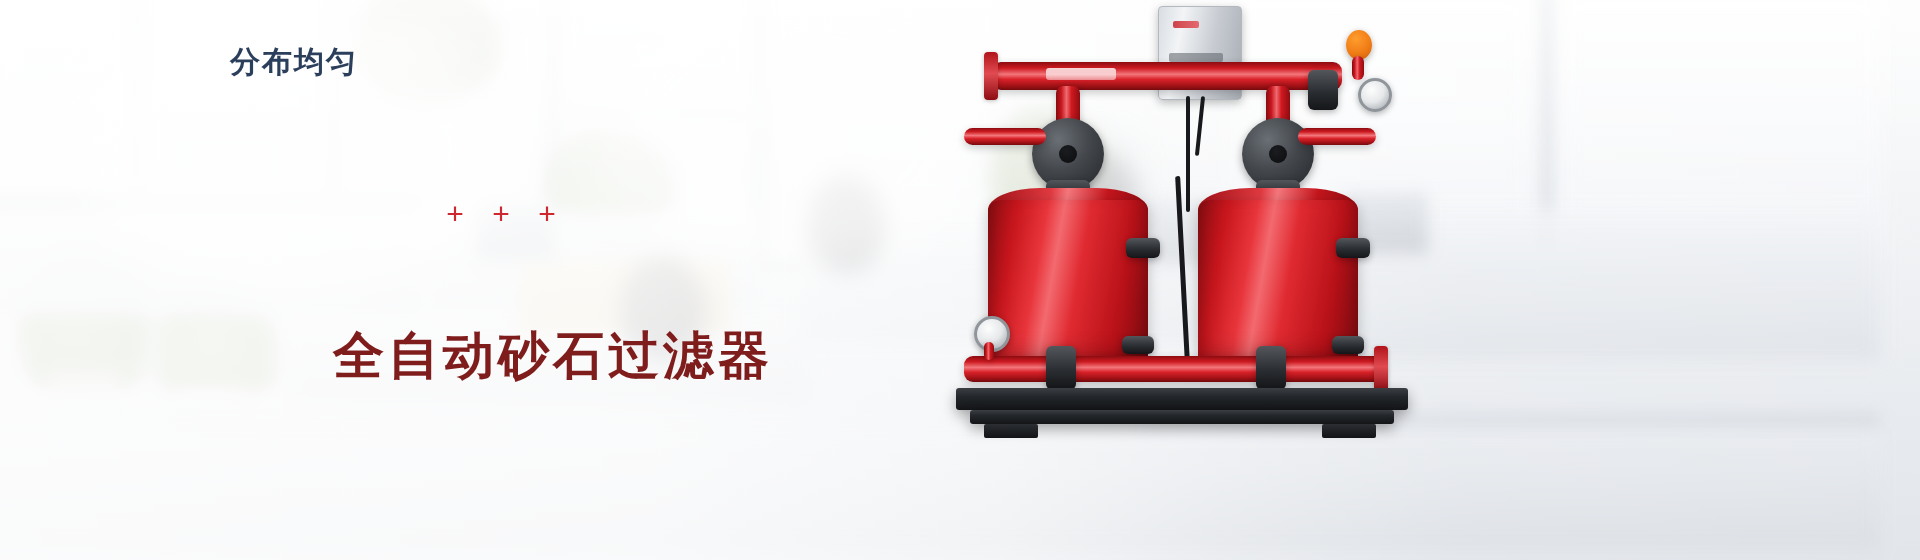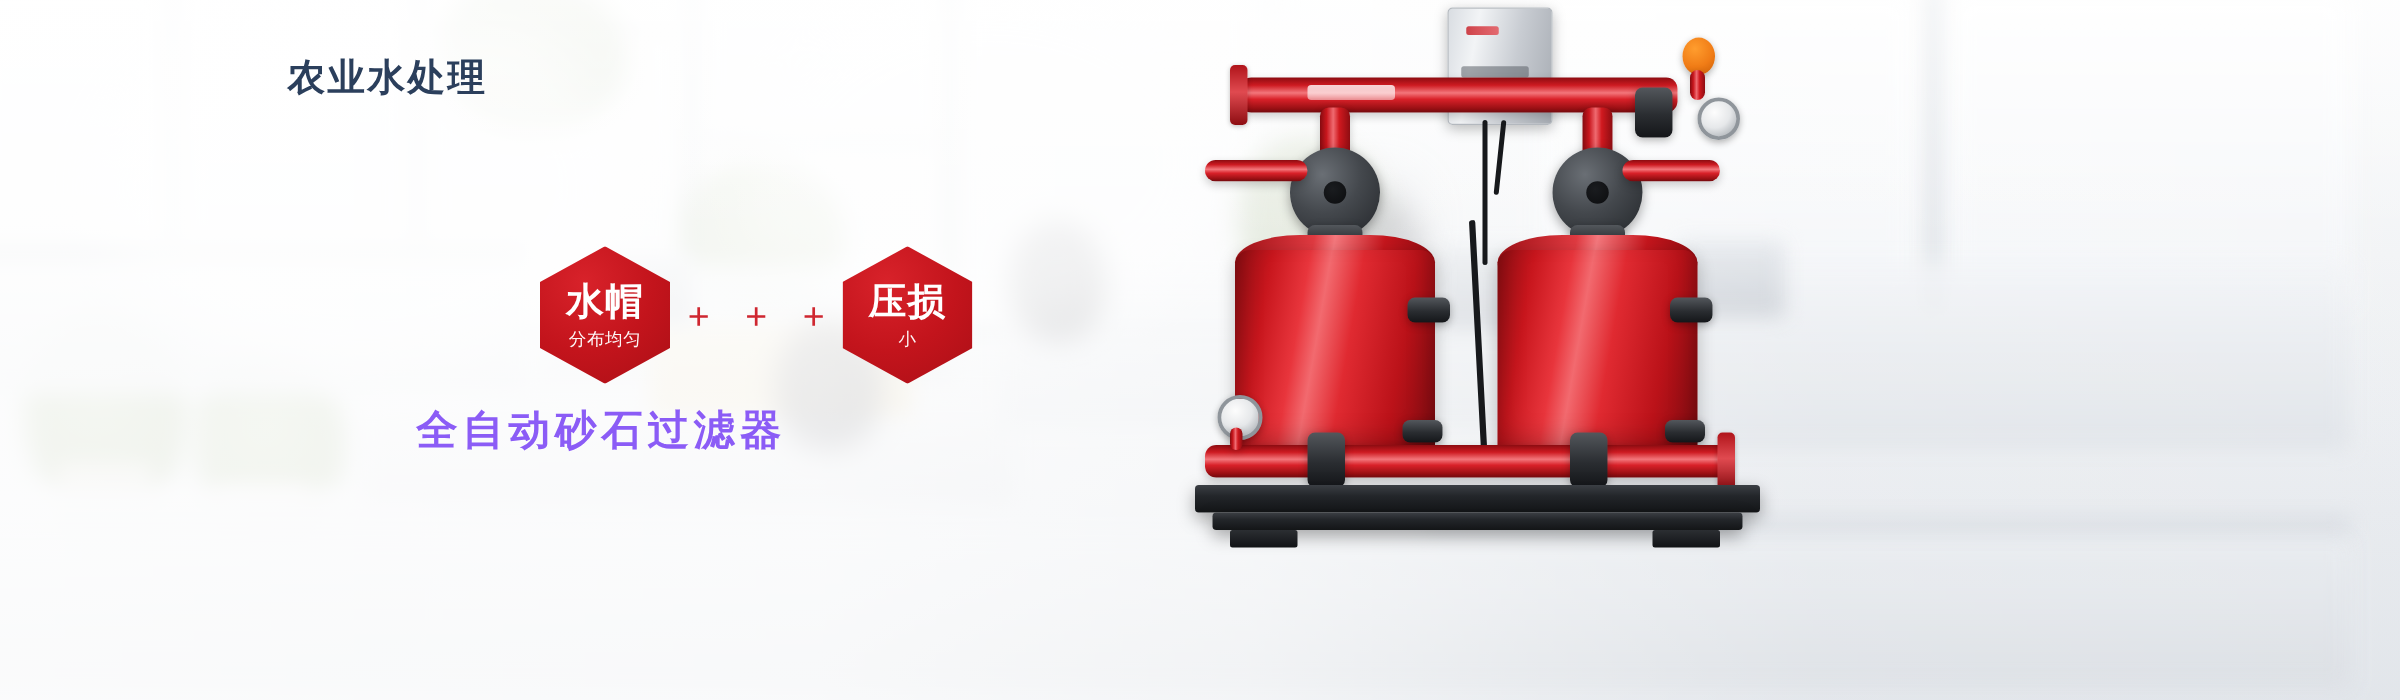--- a/index.html
+++ b/index.html
@@ -52,21 +52,21 @@
     letter-spacing:2px; white-space:nowrap;
   }
   .headline{
     position:absolute; left:272px; top:98px;
     font-size:58px; font-weight:bold; color:#2b3e5b;
     letter-spacing:3px; white-space:nowrap;
     text-shadow:0 1px 0 rgba(255,255,255,.45);
   }
   .subhead{
     position:absolute; left:333px; top:322px;
-    font-size:33px; font-weight:bold; color:#8b5cf6;
+    font-size:51px; font-weight:bold; color:#7f1d1d;
     letter-spacing:4px; white-space:nowrap;
     text-shadow:0 1px 0 rgba(255,255,255,.45);
   }
 
   
   .badges{
     position:absolute; left:432px; top:197px;
     display:flex; align-items:center; gap:0;
   }
   .hex{
@@ -289,32 +289,24 @@
     <div class="gauge" style="left:24px;top:316px;width:30px;height:30px;"></div>
     <div class="pipev" style="left:34px;top:342px;width:10px;height:18px;"></div>
 
     <div class="base" style="left:6px;top:388px;width:452px;height:22px;"></div>
     <div class="base" style="left:20px;top:410px;width:424px;height:14px;"></div>
     <div class="foot" style="left:34px;top:424px;width:54px;height:14px;"></div>
     <div class="foot" style="left:372px;top:424px;width:54px;height:14px;"></div>
   </div>
 
   <div class="copy">
-    <div class="eyebrow">农业水处理</div>
+    <div class="eyebrow">分布均匀</div>
 
     <div class="badges">
-      <div class="hex">
-        <span class="t1">水帽</span>
-        <span class="t2">分布均匀</span>
-      </div>
       <div class="plus">+</div>
       <div class="plus">+</div>
       <div class="plus">+</div>
-      <div class="hex">
-        <span class="t1">压损</span>
-        <span class="t2">小</span>
-      </div>
     </div>
 
     <div class="subhead">全自动砂石过滤器</div>
   </div>
 
 </div>
 
 </body></html>

